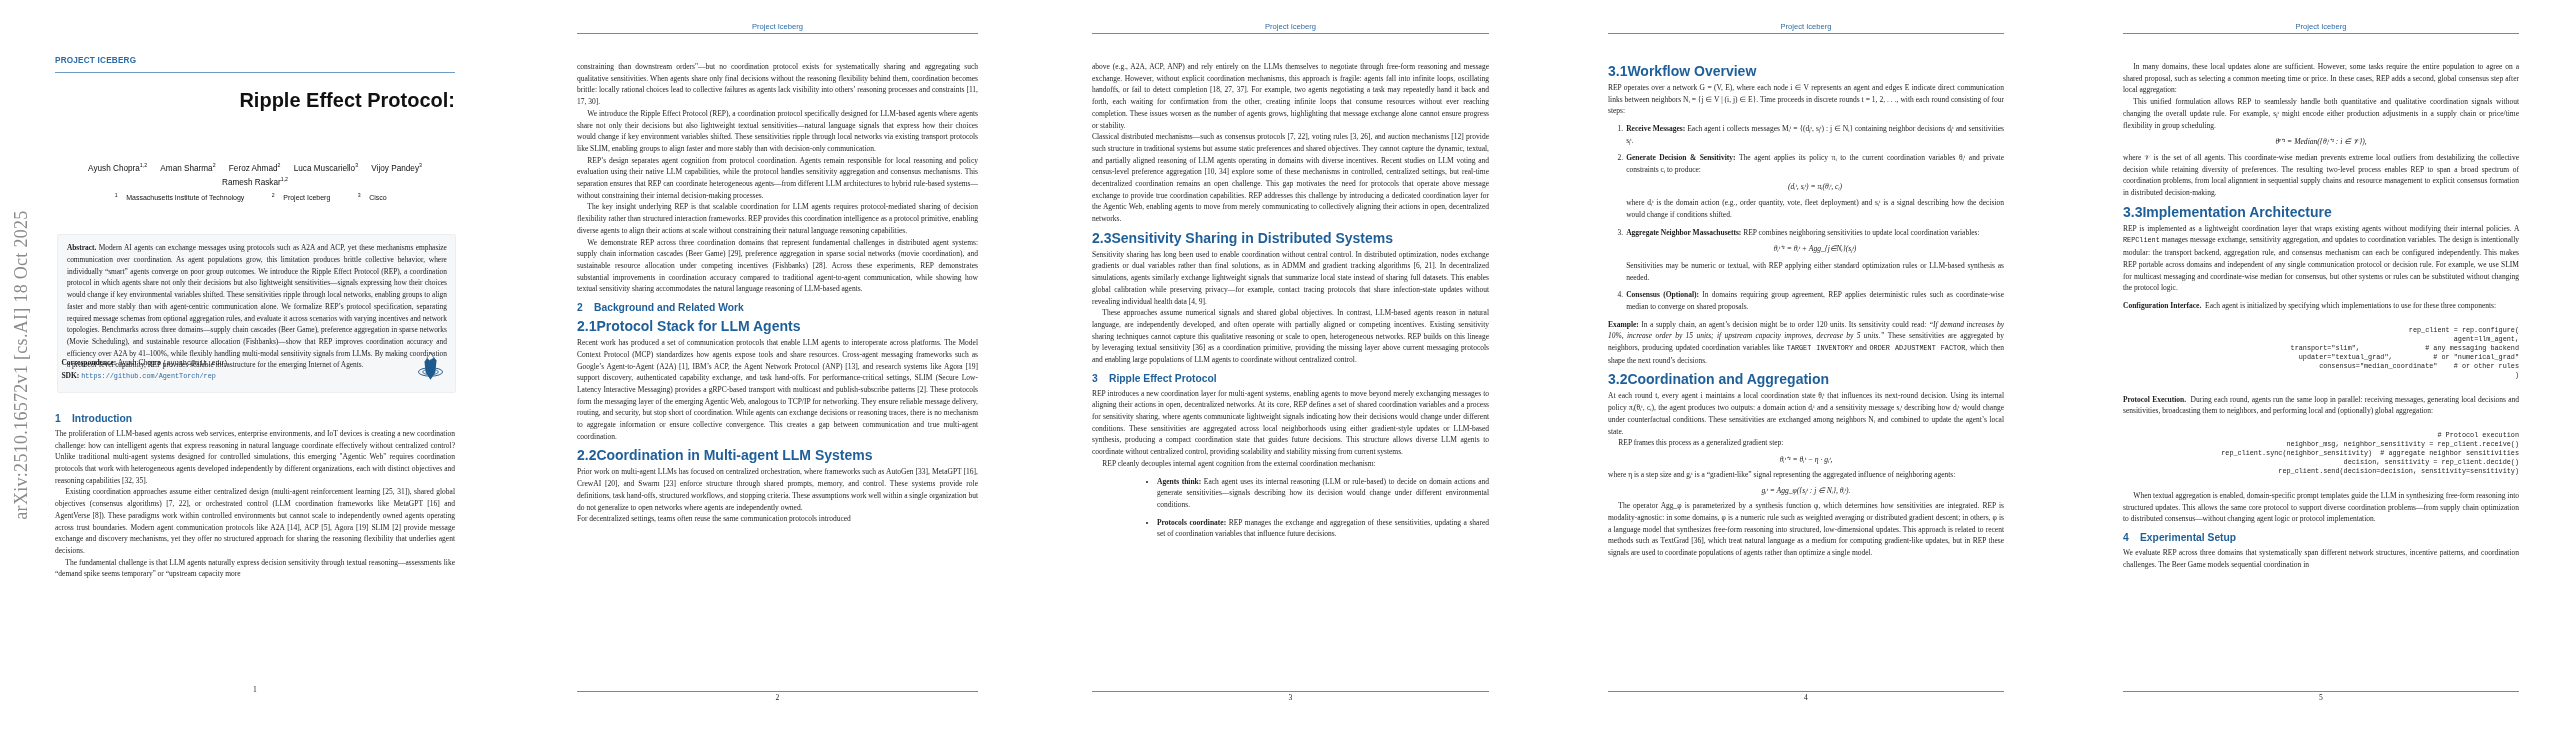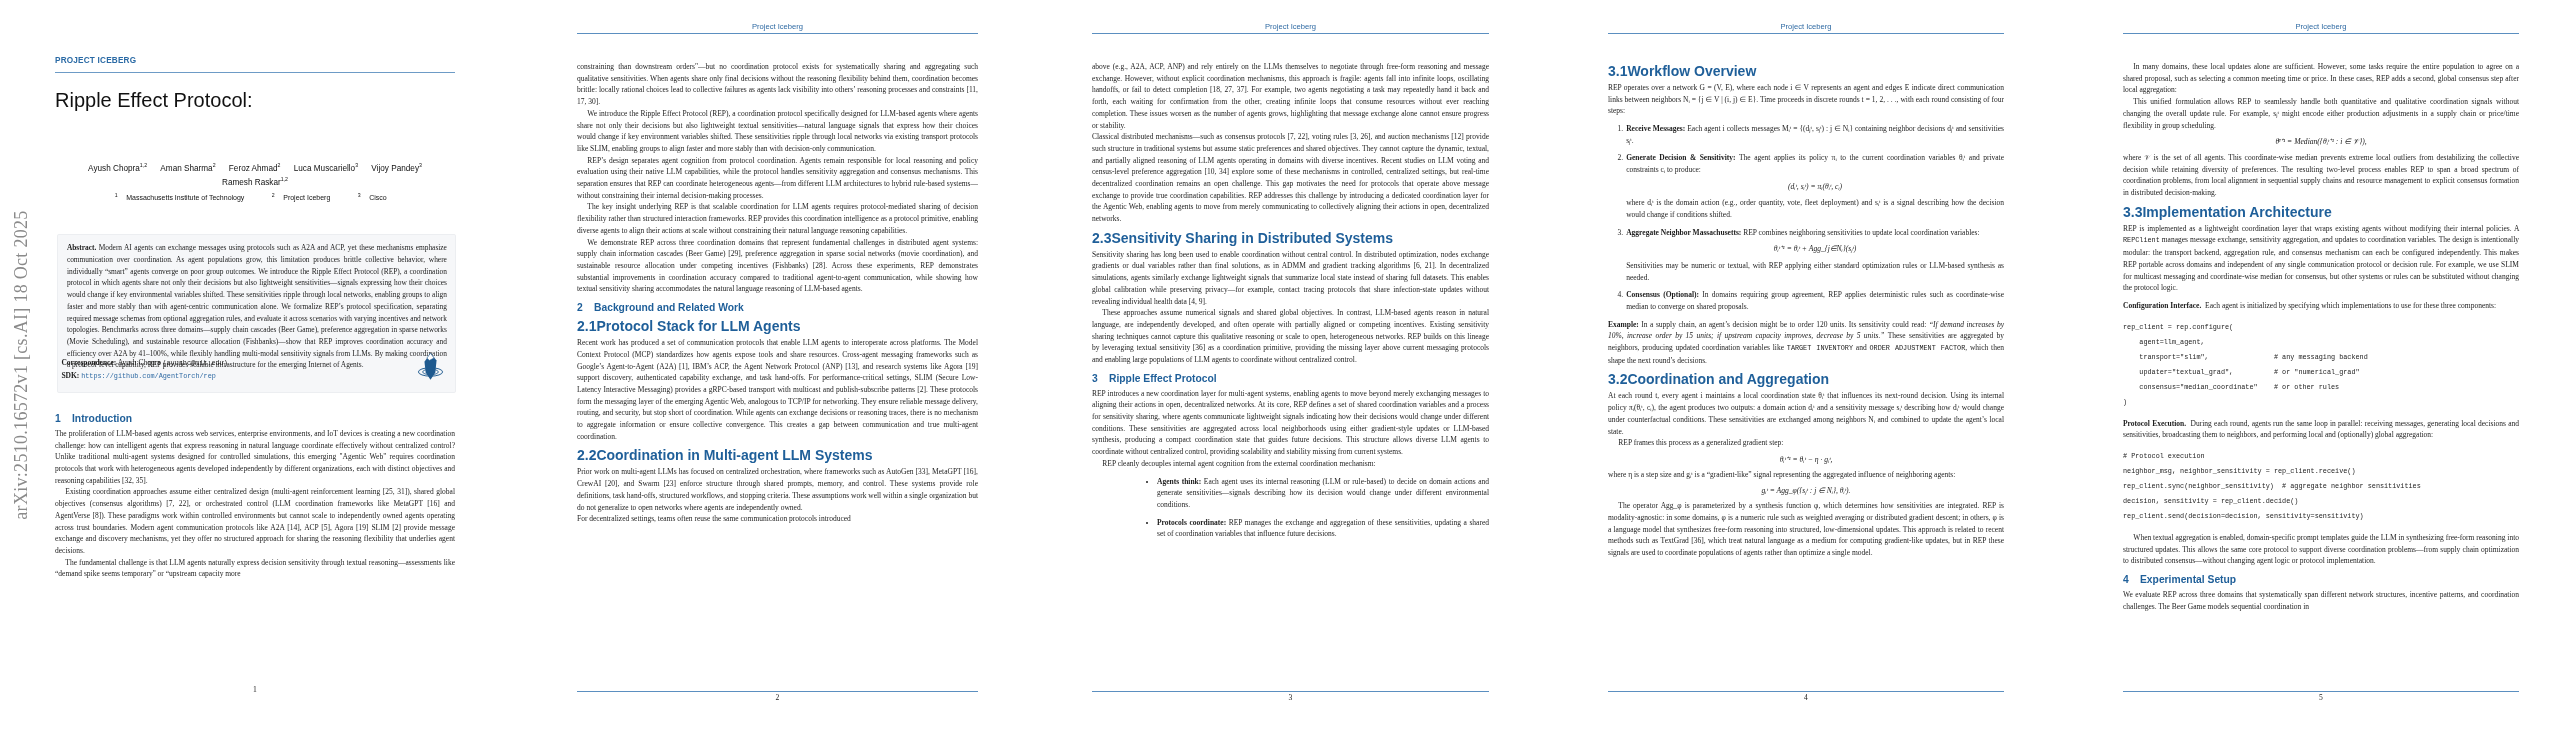--- a/index.html
+++ b/index.html
@@ -34,26 +34,26 @@
   .sec-h { font-family: "Liberation Sans", sans-serif; color: #1f5f99; font-weight: 700; font-size: 10.3px; margin: 7.3px 0 3.6px 0; }
   .sec-h .num { display: inline-block; width: 17px; }
   .sub-h { font-family: "Liberation Sans", sans-serif; color: #1f5f99; font-weight: 700; font-size: 14px; margin: 4.9px 0 3px 0; }
   .sub-h .num { display: inline-block; width: 19.4px; font-weight: 700; }
   .mono { font-family: "Liberation Mono", monospace; font-size: 6.8px; margin-top: 47px; }
   .eq { text-align: center; font-family: "Liberation Serif", serif; font-style: italic; font-size: 7.6px; margin: 4.9px 0; }
   ol.steps { margin: 6px 0 3.6px 17px; }
   ol.steps li { margin-bottom: 6px; padding-left: 1.2px; }
   ul.bul { margin: 6px 0 3.6px 17px; list-style: disc; }
   ul.bul li { margin-bottom: 6px; margin-left: 48px; }
-  pre.code { font-family: "Liberation Mono", monospace; font-size: 6.8px; line-height: 15px; color: #1c1c1c; margin: 8px 0; white-space: pre; }
+  pre.code { font-family: "Liberation Mono", monospace; font-size: 6.8px; line-height: 9px; color: #1c1c1c; margin: 14px 0; white-space: pre; text-align: right; }
 
   
   .p1-brand { position: absolute; top: 56px; left: 0; font-family: "Liberation Sans", sans-serif; font-weight: 700; font-size: 8.2px; color: #2a6aa5; letter-spacing: 0.2px; }
   .p1-rule { position: absolute; top: 72px; left: 0; right: 0; height: 0.9px; background: #6d9bc6; }
-  .p1-title { position: absolute; top: 88px; left: 0; right: 0; text-align: left; font-family: "Liberation Sans", sans-serif; font-weight: 400; font-size: 20px; line-height: 25.5px; color: #111; }
+  .p1-title { position: absolute; top: 88px; left: 0; right: 0; text-align: right; font-family: "Liberation Sans", sans-serif; font-weight: 700; font-size: 20px; line-height: 25.5px; color: #111; }
   .p1-authors { position: absolute; top: 160px; left: 0; right: 0; text-align: center; font-family: "Liberation Sans", sans-serif; font-size: 8.2px; line-height: 11.5px; color: #111; }
   .p1-authors span.a { margin: 0 5.5px; }
   .p1-authors sup, .p1-affil sup { font-size: 5.2px; }
   .p1-affil { position: absolute; top: 192px; left: 0; right: 0; text-align: center; font-family: "Liberation Sans", sans-serif; font-size: 7px; color: #111; }
   .p1-affil span { margin: 0 8.5px; }
   .abstract-box { position: absolute; top: 234px; left: 2.4px; width: 399px; height: 159px; background: #f6f7f9; border: 0.6px solid #eceef1; border-radius: 1.8px; padding: 7.3px 8.5px 0 8.5px; }
   .abstract-box p { font-size: 7.4px; line-height: 11.7px; }
   .corr { position: absolute; left: 3px; top: 122px; font-family: "Liberation Serif", serif; font-size: 7.5px; line-height: 11.7px; }
   .corr .link { color: #2f6aa3; }
   .iceberg-logo { position: absolute; right: 11px; top: 117px; width: 27px; height: 29px; }

